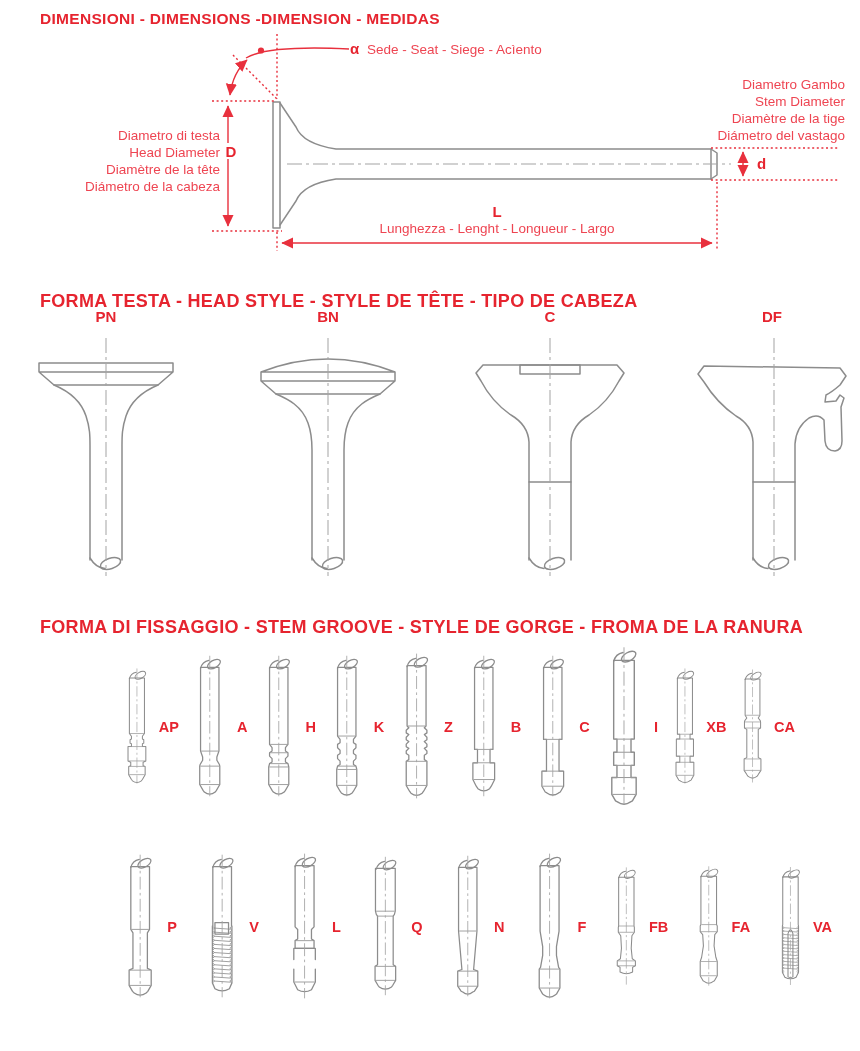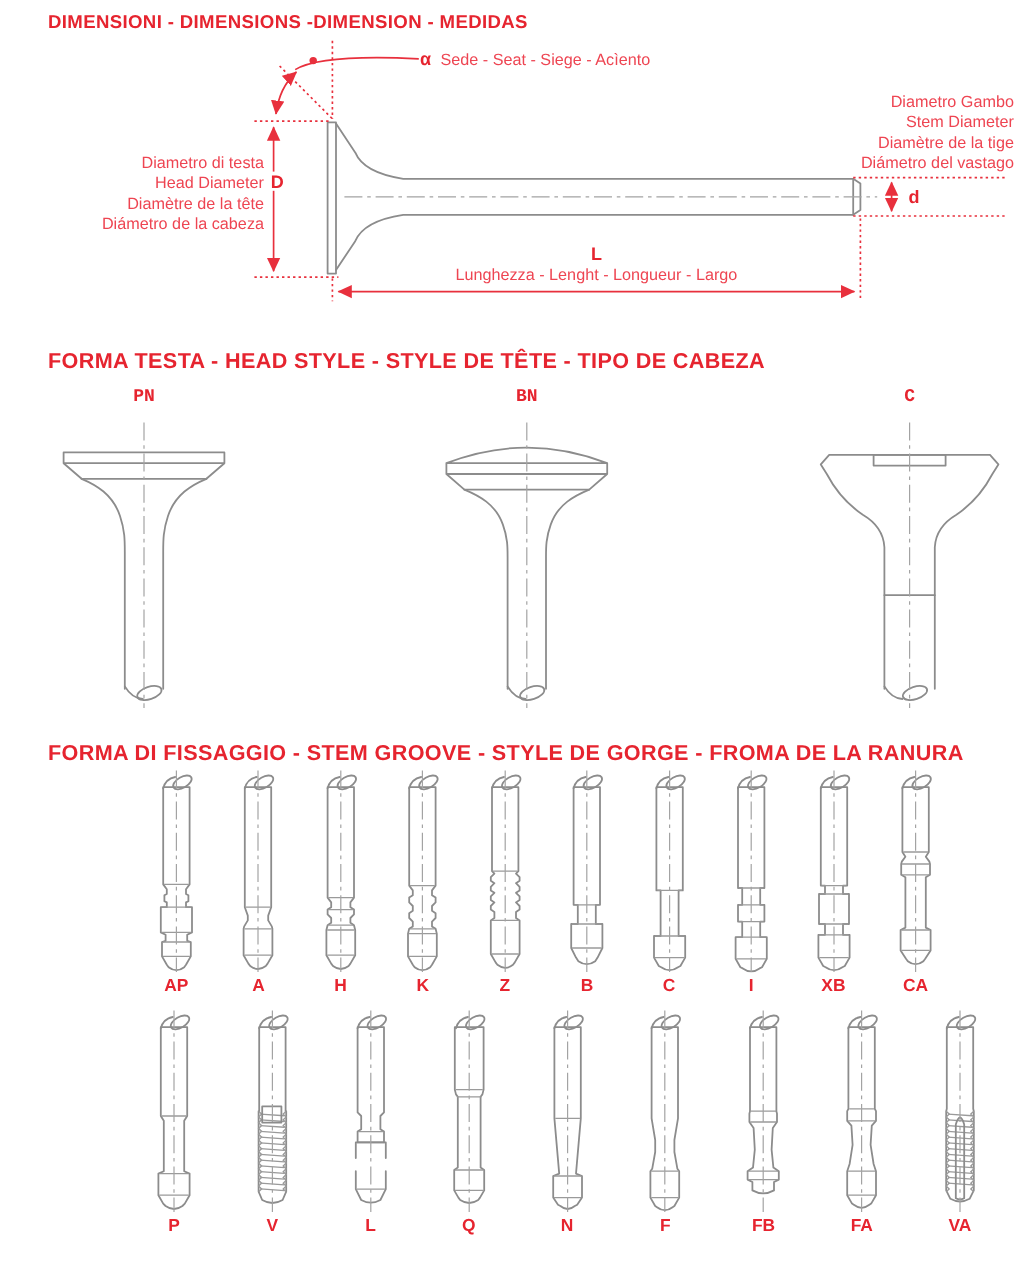--- a/index.html
+++ b/index.html
@@ -10,26 +10,26 @@
   h2{font-size:18px;}
   svg text{font-family:"Liberation Sans",sans-serif;}
   .rt{fill:#ee4552;font-size:13.5px;font-weight:500;}
   .rb{fill:#e6242f;font-size:15px;font-weight:bold;}
   .g{stroke:#8c8c8c;stroke-width:1.5;fill:none;stroke-linejoin:round;stroke-linecap:round;}
   .gt{stroke:#9a9a9a;stroke-width:1.1;fill:none;}
   .cl{stroke:#a3a3a3;stroke-width:1;fill:none;stroke-dasharray:15 4 3 4;}
   .red{stroke:#e8303d;stroke-width:1.4;fill:none;}
   .dot{stroke-dasharray:2 2.6;}
   #head-row{position:absolute;left:26px;top:308px;width:826px;display:flex;justify-content:space-between;}
-  #head-row figure{margin:14px;display:flex;flex-direction:column;align-items:center;width:160px;font-family:Liberation Mono, monospace;}
+  #head-row figure{margin:0;display:flex;flex-direction:column;align-items:center;width:160px;}
   .hlab{color:#e6242f;font-weight:bold;font-size:15px;height:20px;text-align:center;}
   .stem-row{position:absolute;display:flex;justify-content:space-between;}
   #stem-row-1{left:115px;top:640px;width:680px;}
   #stem-row-2{left:113px;top:840px;width:719px;}
-  figure.stem{margin:0;display:flex;flex-direction:column;align-items:center;width:64px;}
+  figure.stem{margin:0;display:flex;flex-direction:row;align-items:center;width:64px;}
   .slab{color:#e6242f;font-weight:bold;font-size:14.5px;text-align:center;margin-top:2px;}
 </style>
 </head>
 <body>
 
 <svg width="0" height="0" style="position:absolute" aria-hidden="true">
   <defs>
     <pattern id="hatch" width="7" height="7" patternUnits="userSpaceOnUse" patternTransform="rotate(-45)">
       <rect width="7" height="7" fill="#fff"></rect>
       <line x1="0" y1="0" x2="0" y2="7" stroke="#9a9a9a" stroke-width="1.6"></line>
@@ -131,20 +131,30 @@
     <svg width="160" height="252" viewBox="0 0 160 252">
       <path class="g" fill="url(#hatch)" d="M6,45 L13,37 L147,37 L154,45 L149,53 Q138,74 119,87 Q102,97 101,114 L101,154 L59,154 L59,114 Q58,97 41,87 Q22,74 11,53 Z"></path>
       <path class="g" fill="#fff" d="M50,37 V46 H110 V37 Z"></path>
       <path class="g" d="M59,154 V232 M101,154 V232"></path>
       <path class="g" d="M59,230 Q65,240 74,240.5"></path>
       <ellipse class="g" cx="84.5" cy="235.5" rx="10.5" ry="5.2" transform="rotate(-18 84.5 235.5)" fill="url(#hatch2)"></ellipse>
       <line class="cl" x1="80" y1="10" x2="80" y2="248"></line>
     </svg>
   </figure>
 
+  <figure>
+    <figcaption class="hlab">DF</figcaption>
+    <svg width="160" height="252" viewBox="0 0 160 252">
+      <path class="g" fill="url(#hatch)" d="M6,46 L12,38 L148,40 L154,48 L148,57 Q140,64 134,67 L133,74 L144,73 L148,67 L152,70 L149,79 L150,113 Q150,122 143,123 Q134,123 133,113 L132,92 Q126,85 117,90 Q104,99 103,116 L103,154 L61,154 L61,114 Q60,97 44,88 Q25,75 12,54 Z"></path>
+      <path class="g" d="M61,154 V232 M103,154 V232"></path>
+      <path class="g" d="M61,230 Q67,240 76,240.5"></path>
+      <ellipse class="g" cx="86.5" cy="235.5" rx="10.5" ry="5.2" transform="rotate(-18 86.5 235.5)" fill="url(#hatch2)"></ellipse>
+      <line class="cl" x1="82" y1="10" x2="82" y2="248"></line>
+    </svg>
+  </figure>
 </div>
 
 <h2 class="abs" style="left:40px;top:617px">FORMA DI FISSAGGIO - STEM GROOVE - STYLE DE GORGE - FROMA DE LA RANURA</h2>
 <div id="stem-row-1" class="stem-row">
     <figure class="stem">
       <svg width="64" height="172" viewBox="0 0 64 172">
         <path class="g" fill="#fff" d="M21,16 L21,97 L24,101 L24,105 L22,106 L22,111 L24,112 L24,116 L19,116 L19,137 L23,139 L23,144 L20,145 L20,157 L24,164 L25.5,166 Q32,171 38.5,166 L40,164 L44,157 L44,145 L41,144 L41,139 L45,137 L45,116 L40,116 L40,112 L42,111 L42,106 L40,105 L40,101 L43,97 L43,16 Z"></path>
         <line class="gt" x1="21.7" y1="97" x2="42.3" y2="97"></line>
         <line class="gt" x1="19.7" y1="116" x2="44.3" y2="116"></line>
         <line class="gt" x1="19.7" y1="137" x2="44.3" y2="137"></line>

